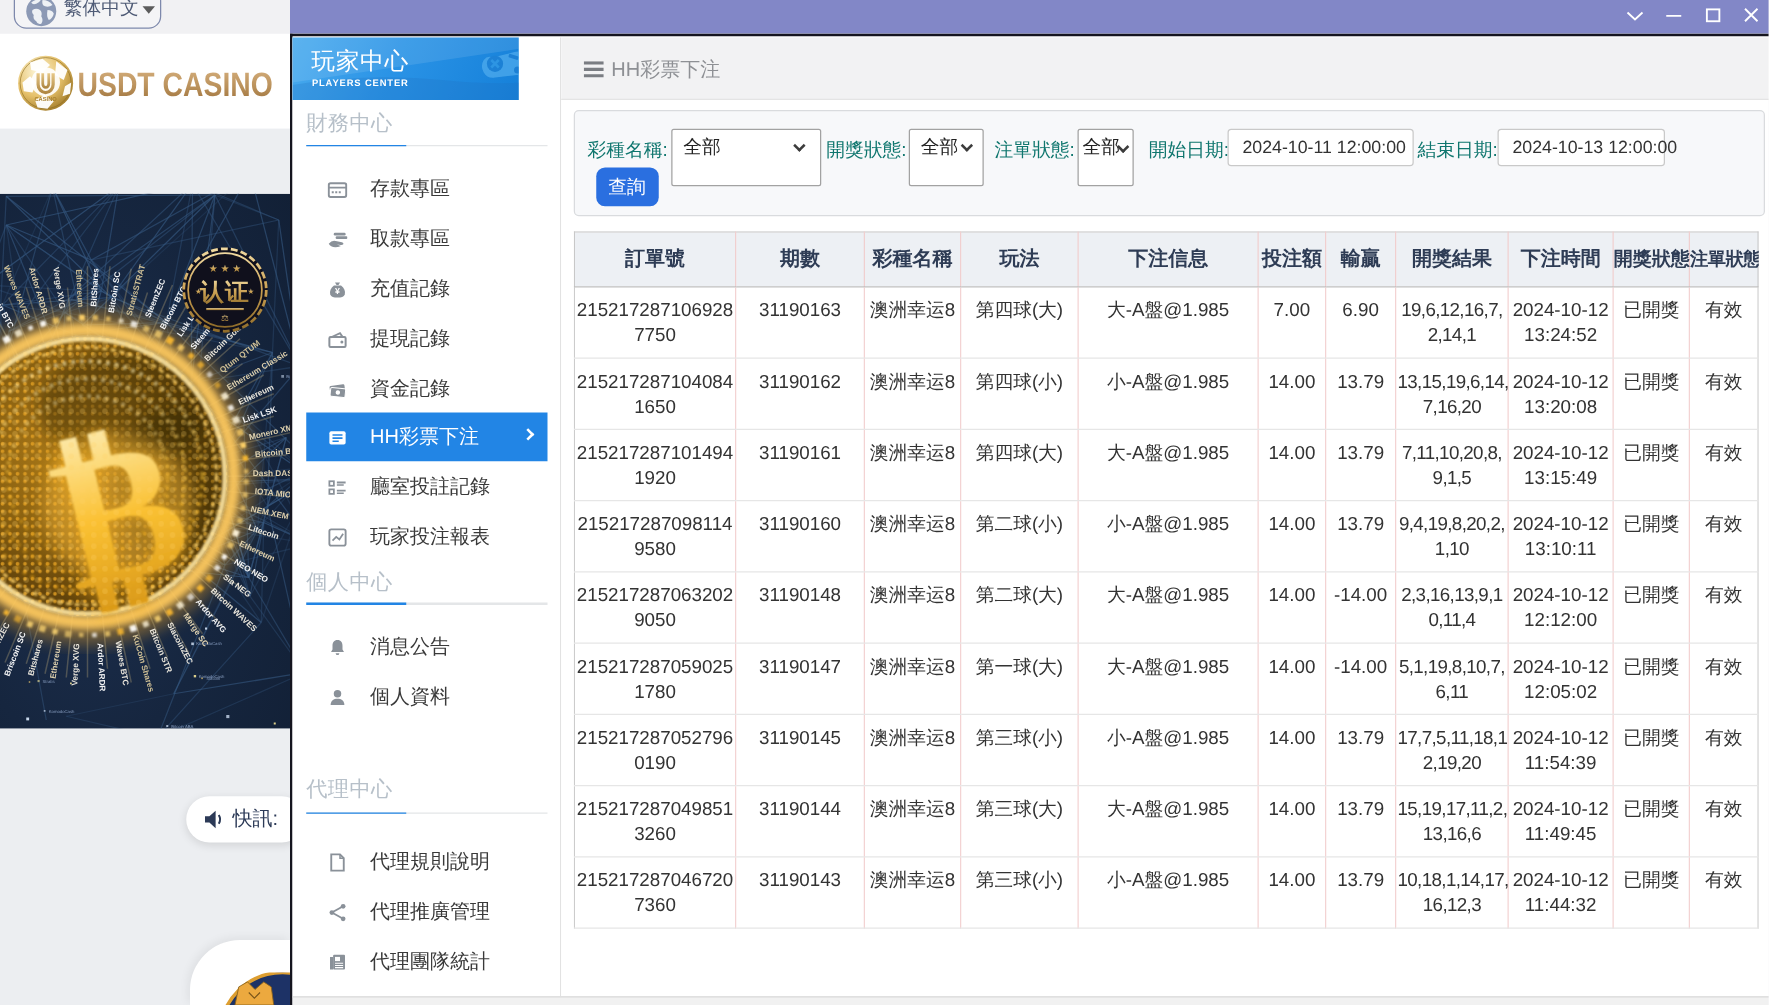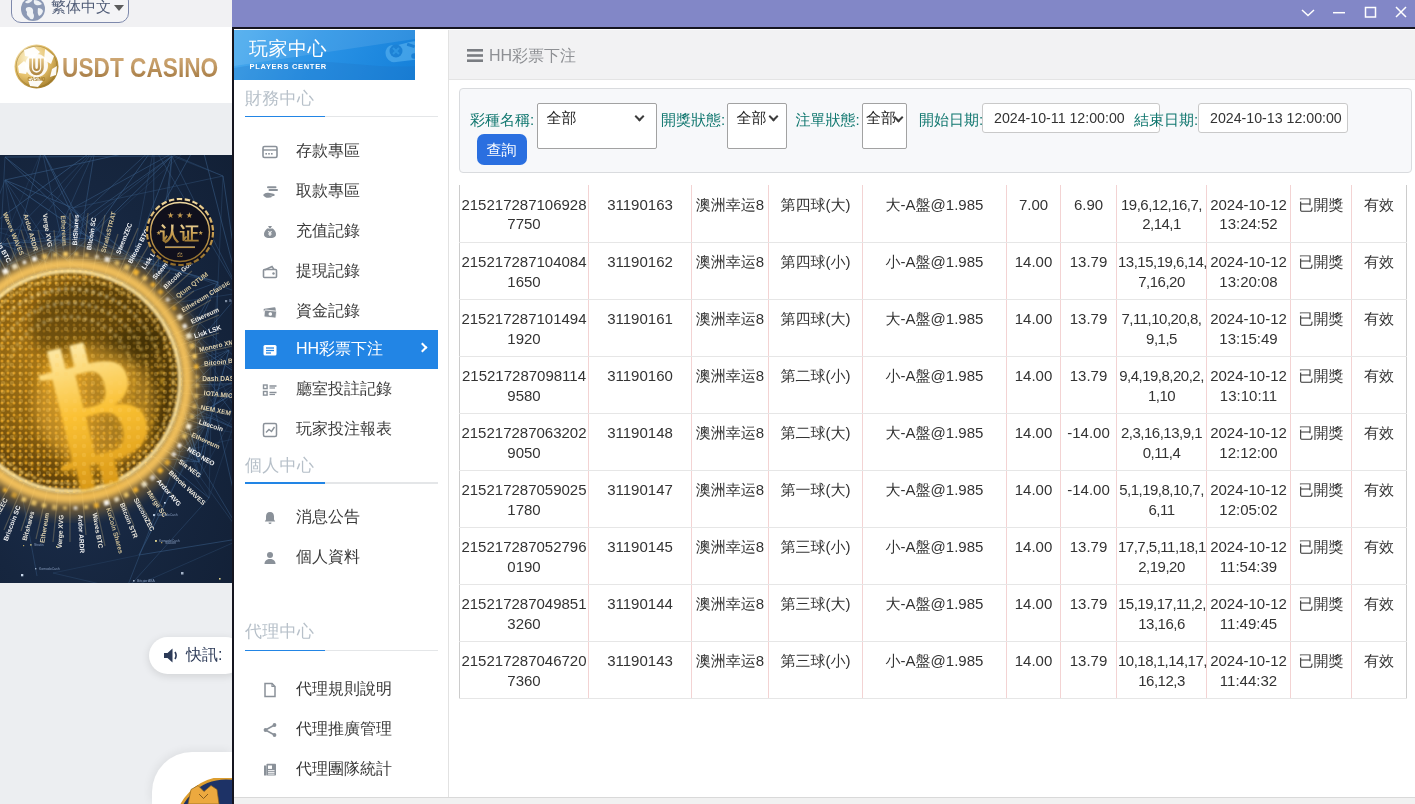--- a/index.html
+++ b/index.html
@@ -751,42 +751,55 @@
 <span id="mtitle" class="abs">HH彩票下注</span>
     </div>
 <div id="filter" class="abs">
 <span class="flabel" style="left:10px">彩種名稱:</span>
 <div class="fsel" style="left:76.5px;width:120px">全部<span class="chevD" style="right:13px;top:9px"></span></div>
 <span class="flabel" style="left:201px">開獎狀態:</span>
 <div class="fsel" style="left:266.5px;width:60px">全部<span class="chevD" style="right:9px;top:9px"></span></div>
 <span class="flabel" style="left:335.5px">注單狀態:</span>
 <div class="fsel" style="left:402px;width:45px;padding-left:3px">全部<span class="chevD" style="right:4px;top:10px"></span></div>
 <span class="flabel" style="left:459px">開始日期:</span>
-<div class="finp" style="left:522px;width:178px">2024-10-11 12:00:00</div>
+<div class="finp" style="left:522px;width:149px">2024-10-11 12:00:00</div>
 <span class="flabel" style="left:674px">結束日期:</span>
-<div class="finp" style="left:738px;width:150px">2024-10-13 12:00:00</div>
+<div class="finp" style="left:738px;width:134px">2024-10-13 12:00:00</div>
 <div id="qbtn" class="abs">查詢</div>
 </div>
 </div>
 <div id="tblwrap" class="abs">
     <table>
       <colgroup>
         <col style="width:129px">
         <col style="width:103px">
         <col style="width:77px">
         <col style="width:94px">
         <col style="width:144px">
         <col style="width:54px">
         <col style="width:56px">
         <col style="width:90px">
         <col style="width:84px">
         <col style="width:61px">
         <col style="width:55px">
       </colgroup>
       <tbody>
+        <tr>
+          <th>訂單號</th>
+          <th>期數</th>
+          <th>彩種名稱</th>
+          <th>玩法</th>
+          <th>下注信息</th>
+          <th>投注額</th>
+          <th>輸贏</th>
+          <th>開獎結果</th>
+          <th>下注時間</th>
+          <th>開獎狀態</th>
+          <th>注單狀態</th>
+        </tr>
         <tr>
           <td>215217287106928<br>7750</td>
           <td>31190163</td>
           <td>澳洲幸运8</td>
           <td>第四球(大)</td>
           <td>大-A盤@1.985</td>
           <td>7.00</td>
           <td>6.90</td>
           <td>19,6,12,16,7,<br>2,14,1</td>
           <td>2024-10-12<br>13:24:52</td>

